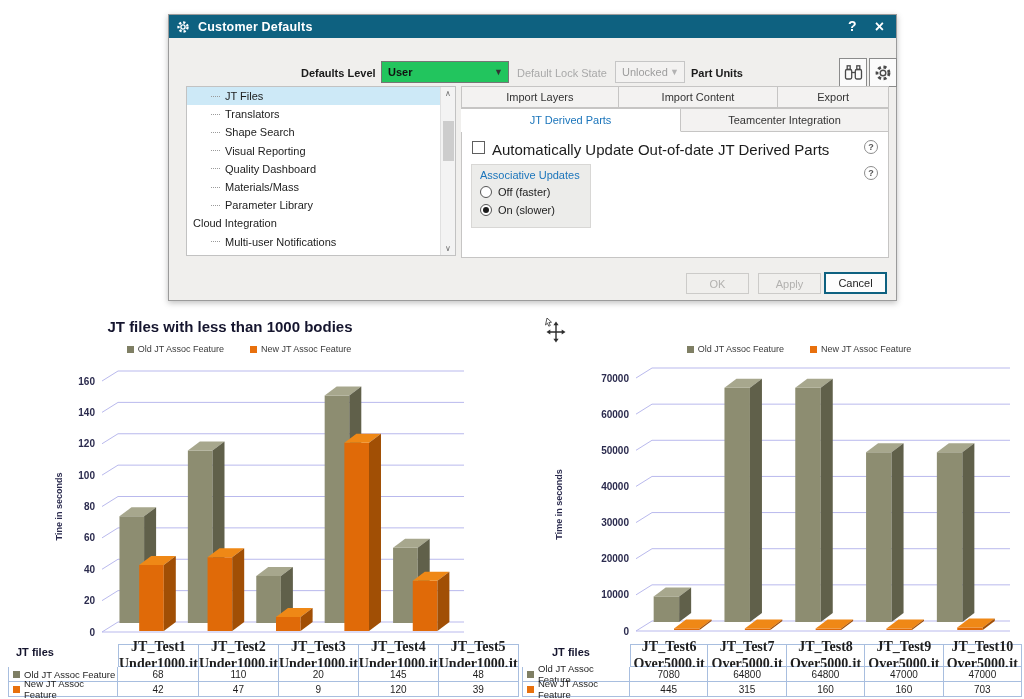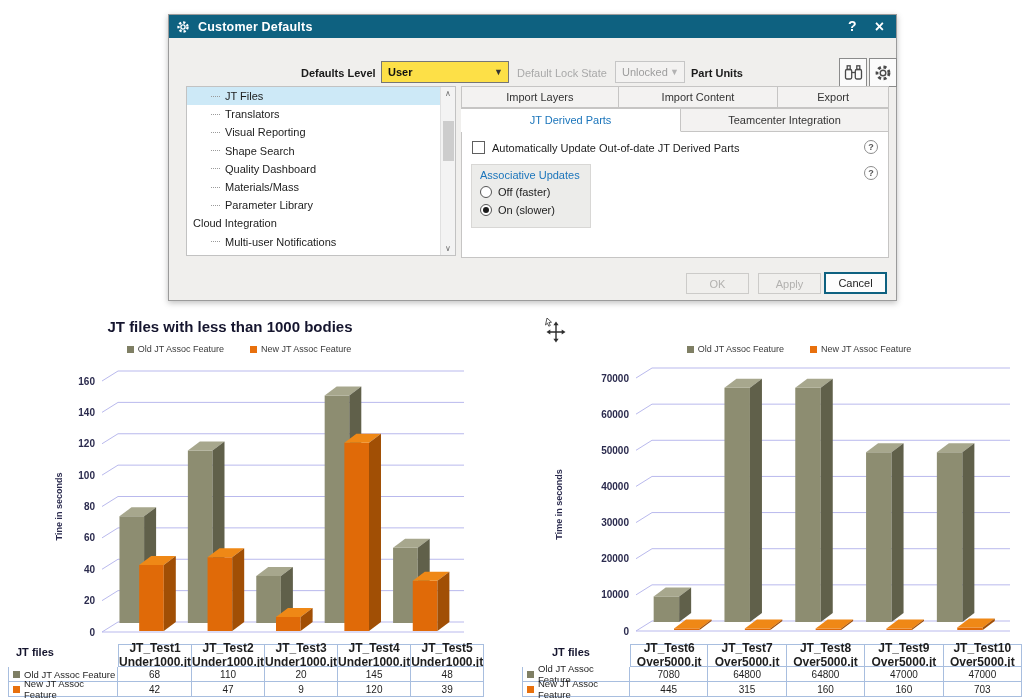--- a/index.html
+++ b/index.html
@@ -11,21 +11,21 @@
   #titlebar { position:absolute; left:0; top:0; right:0; height:23px; background:#0e6180;
               display:flex; align-items:center; color:#fff; }
   #titlebar .gear { margin-left:7px; display:flex; }
   #titlebar .ttl { margin-left:8px; font-size:12.5px; font-weight:600; letter-spacing:.2px; }
   #titlebar .tb-btns { margin-left:auto; margin-right:12px; display:flex; gap:18px; font-weight:bold; }
   #titlebar .tb-btns span { font-size:14px; cursor:default; }
 
   
   .hdr-label { position:absolute; top:52px; font-size:11px; font-weight:600; color:#1a1a1a; }
   .hdr-label.dim { color:#a9a9a9; font-weight:400; }
-  .combo { position:absolute; top:46px; height:22px; background:#fde047; border:1px solid #767676;
+  .combo { position:absolute; top:46px; height:22px; background:#22c55e; border:1px solid #767676;
            display:flex; align-items:center; font-size:11px; font-weight:600; color:#111;
            padding-left:6px; }
   .combo .caret { margin-left:auto; margin-right:5px; font-size:9px; color:#333; }
   .combo.dim { background:#f3f2f1; border-color:#c6c6c6; color:#9d9d9d; font-weight:400; }
   .combo.dim .caret { color:#b3b3b3; }
   .icon-btn { position:absolute; top:43px; width:28px; height:29px; background:#fbfbfb;
               border:1px solid #8b8b8b; display:flex; align-items:center; justify-content:center; }
 
   
   #tree { position:absolute; left:17px; top:71px; width:270px; height:170px; background:#fff;
@@ -41,22 +41,22 @@
   
   #panel { position:absolute; left:292px; top:71px; width:428px; }
   .tabrow { display:flex; }
   .tab { height:22px; background:#f3f2f1; border:1px solid #c6c5c4; border-left:none;
          display:flex; align-items:center; justify-content:center; font-size:11px; color:#333; }
   .tabrow1 .tab:first-child { border-left:1px solid #c6c5c4; }
   .tabrow2 .tab { height:24px; }
   .tab.active { background:#fff; color:#1b75bb; border-bottom:1px solid #fff; position:relative; z-index:2; }
   #tab-content { position:relative; width:428px; height:127px; background:#fff;
                  border:1px solid #c6c5c4; margin-top:-1px; }
-  .chkrow { position:absolute; left:10px; top:9px; display:flex; align-items:flex-end; gap:7px;
-            font-size:11px; color:#1c1c1c; }
+  .chkrow { position:absolute; left:10px; top:9px; display:flex; align-items:flex-start; gap:7px;
+            font-size:15px; color:#1c1c1c; }
   .chk { width:13px; height:13px; border:1px solid #5f5f5f; background:#fff; flex:none; }
   .help { position:absolute; right:10px; width:14px; height:14px; border:1px solid #8d8d8d;
           border-radius:50%; font-size:9px; color:#555; display:flex; align-items:center;
           justify-content:center; font-weight:bold; }
   #group { position:absolute; left:9px; top:32px; width:120px; height:64px; background:#ececea;
            border:1px solid #d8d7d5; padding:4px 0 0 8px; }
   #group .glabel { font-size:11px; color:#1b75bb; margin-bottom:5px; }
   .radiorow { display:flex; align-items:center; gap:6px; font-size:11px; color:#1c1c1c; margin-bottom:6px; }
   .radio { width:12px; height:12px; border:1px solid #555; border-radius:50%; background:#fff;
            display:flex; align-items:center; justify-content:center; flex:none; }
@@ -86,21 +86,21 @@
   #chartL .xaxis-label { left:14px; top:330px; }
   #chartR .xaxis-label { left:34px; top:330px; }
 
   .dtable { position:absolute; top:328px; display:grid; font-size:10px; color:#1e1e1e; }
   #chartL .dtable { left:6px;  width:462px; grid-template-columns:110px repeat(5,1fr); }
   #chartR .dtable { left:4px;  width:500px; grid-template-columns:108px repeat(5,1fr); }
   .dtable .cell { border:1px solid #a8bedf; border-top:none; border-left:none; background:#fff;
                   display:flex; align-items:center; justify-content:center; height:15px; }
   .dtable .cell.top { border-top:1px solid #a8bedf; }
   .dtable .cell.left { border-left:1px solid #a8bedf; }
-  .dtable .hcell { height:23px; flex-direction:column; line-height:1.15; font-size:12px; font-weight:bold; }
+  .dtable .hcell { height:23px; flex-direction:column; line-height:1.15; font-size:14px; font-weight:bold;font-family:Liberation Serif, serif; }
   .dtable .corner { border:none; background:transparent; height:23px; }
   .dtable .rlabel { justify-content:flex-start; padding-left:4px; gap:4px; font-size:9.5px; }
   .dtable .rlabel .sq { width:7px; height:7px; flex:none; }
 
   
   #move-cursor { position:absolute; left:545px; top:318px; }
 </style>
 </head>
 <body>
 
@@ -157,25 +157,25 @@
         <div class="tree-row sel">
           <span class="dash"></span>
           <span>JT Files</span>
         </div>
         <div class="tree-row">
           <span class="dash"></span>
           <span>Translators</span>
         </div>
         <div class="tree-row">
           <span class="dash"></span>
+          <span>Shape Search</span>
+        </div>
+        <div class="tree-row">
+          <span class="dash"></span>
           <span>Visual Reporting</span>
-        </div>
-        <div class="tree-row">
-          <span class="dash"></span>
-          <span>Shape Search</span>
         </div>
         <div class="tree-row">
           <span class="dash"></span>
           <span>Quality Dashboard</span>
         </div>
         <div class="tree-row">
           <span class="dash"></span>
           <span>Materials/Mass</span>
         </div>
         <div class="tree-row">

